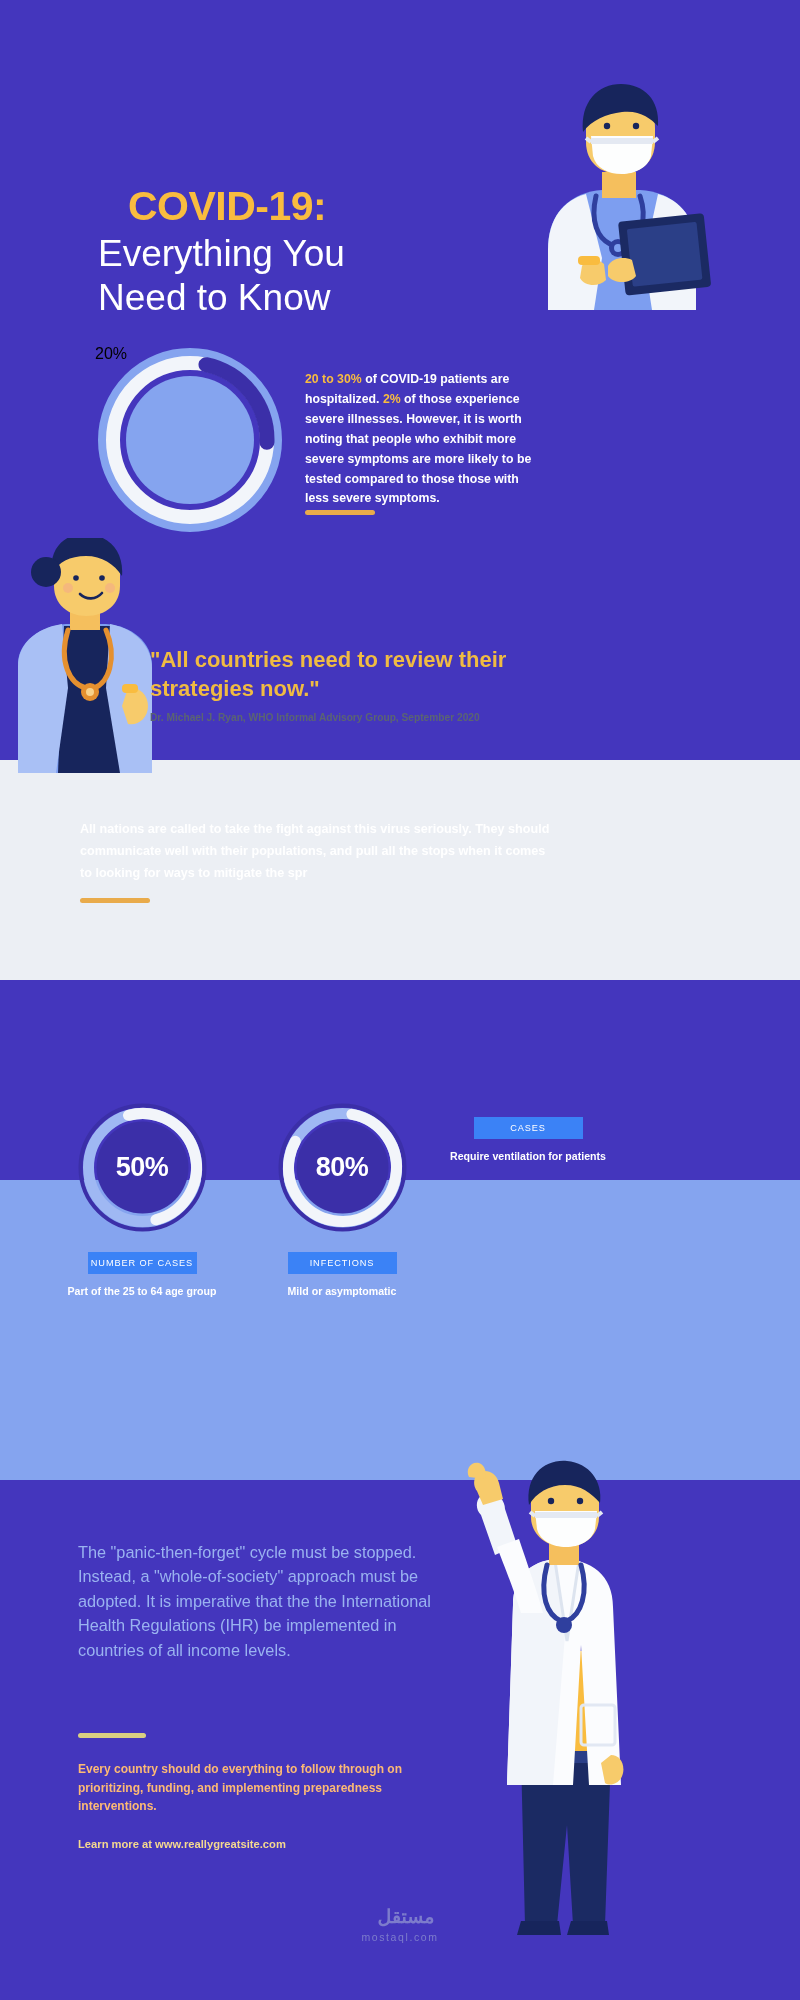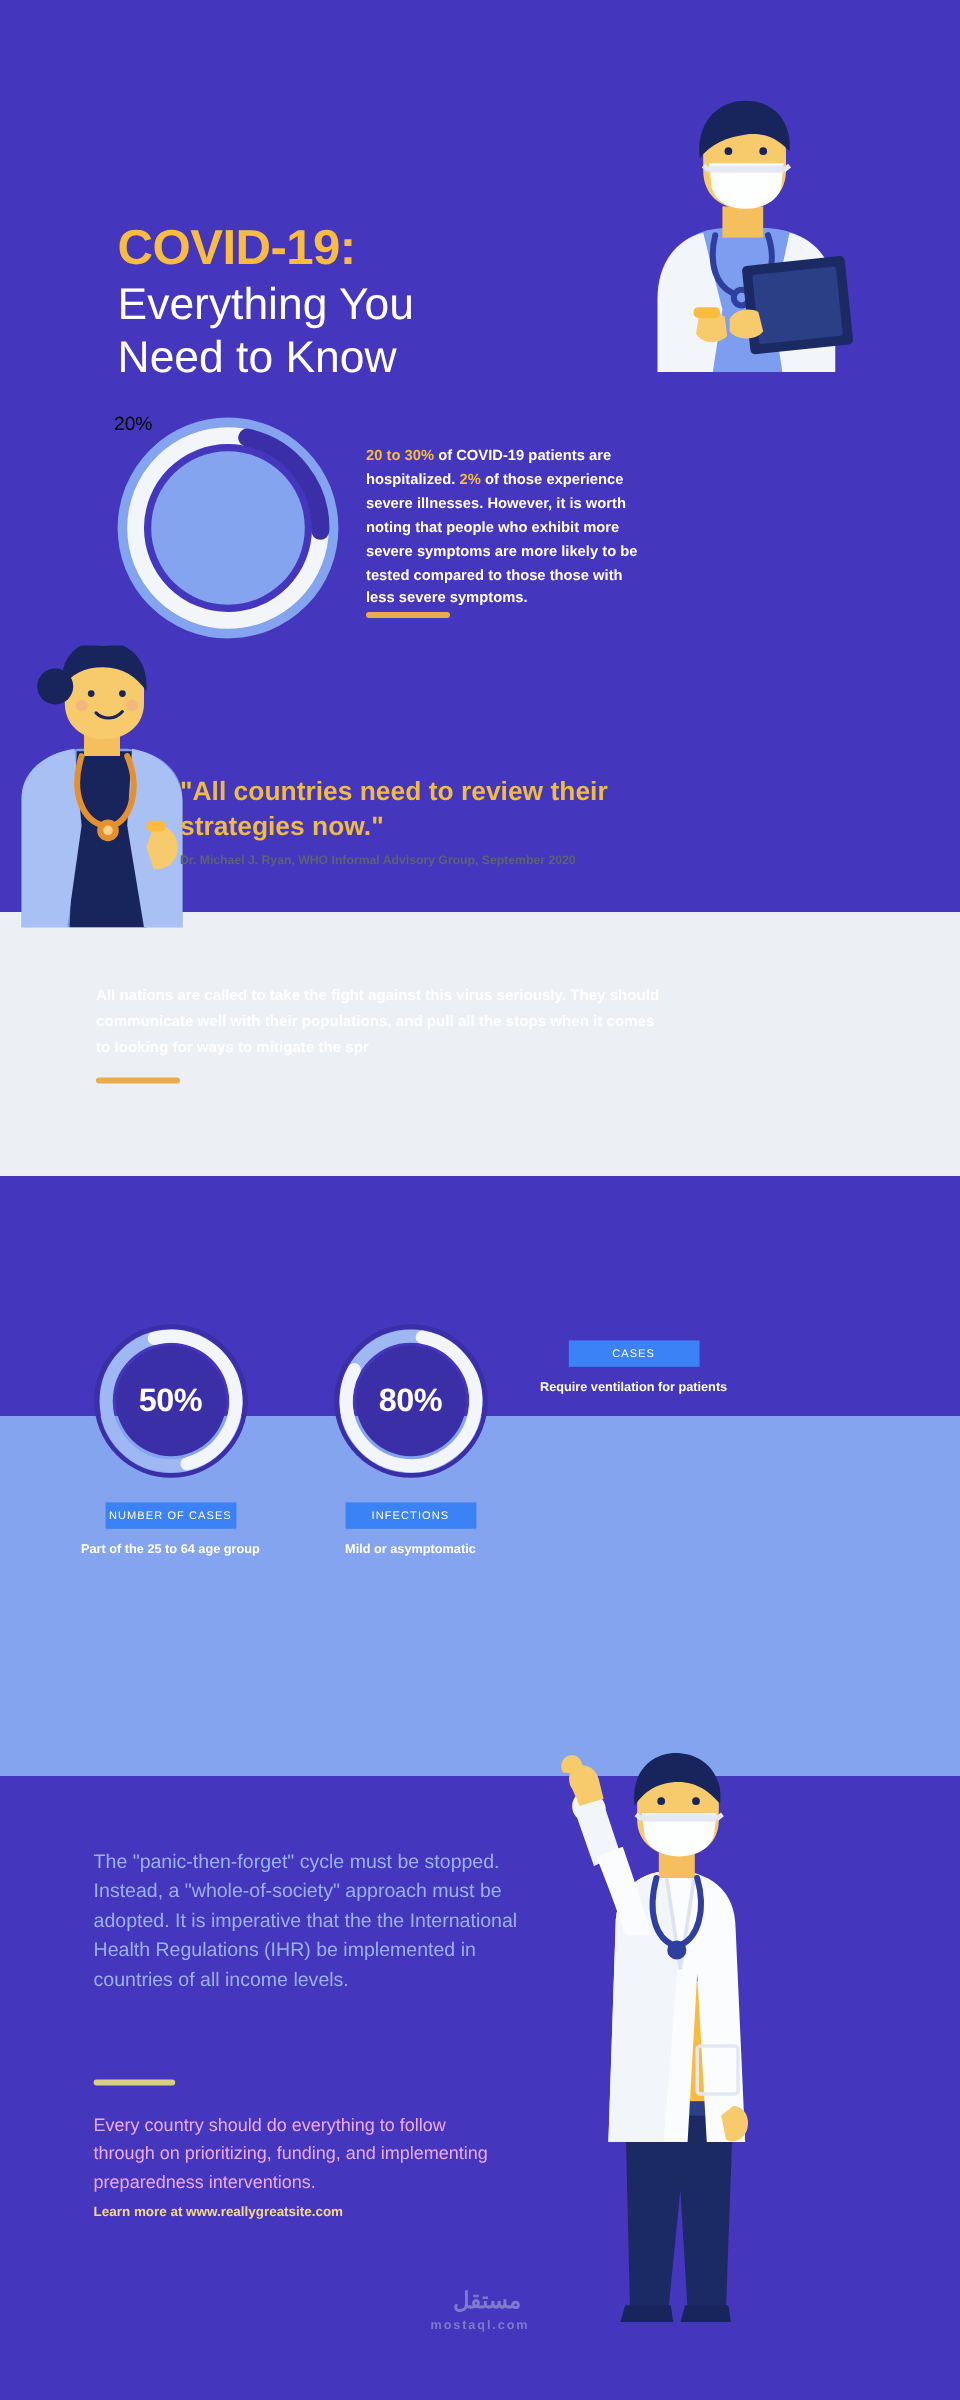--- a/index.html
+++ b/index.html
@@ -19,21 +19,21 @@
   .band-statement { top:980px; height:200px; background:#4436bd; }
   .band-donuts    { top:1180px; height:300px; background:#85a4ef; }
   .band-closing   { top:1480px; height:520px; background:#4436bd; }
 
   
   .hero-title {
     position:absolute; left:98px; top:185px; width:340px; z-index:6;
   }
   .hero-title .t1 {
     font-size:41px; font-weight:bold; color:#f9bc3f;
-    letter-spacing:-0.5px; line-height:1.05; display:block;
+    letter-spacing:-0.5px; line-height:1.05; display:block;margin-left:30px;
   }
   .hero-title .t2 {
     font-size:37px; font-weight:300; color:#ffffff;
     line-height:1.18; display:block; margin-top:4px;
   }
 
   
   .doc-clip { position:absolute; left:490px; top:80px; width:240px; height:230px; z-index:5; }
 
   
@@ -91,32 +91,32 @@
   }
 
   
   .close-para {
     position:absolute; left:78px; top:1540px; width:370px; z-index:6;
     color:#9ab3f0; font-size:16.3px; font-weight:300; line-height:1.5;
   }
   .rule-close { left:78px; top:1733px; width:68px; background:#d9cf82; z-index:6; }
   .close-sub {
     position:absolute; left:78px; top:1760px; width:330px; z-index:6;
-    color:#f0abfc; font-size:15px; font-weight:400; line-height:1.55;
+    color:#fdba74; font-size:12px; font-weight:700; line-height:1.55;
   }
   .close-link {
     position:absolute; left:78px; top:1838px; z-index:6;
     color:#f5d98f; font-size:11.2px; font-weight:bold;
   }
   .doc-point { position:absolute; left:425px; top:1455px; width:250px; height:480px; z-index:5; }
 
   
   .wm { position:absolute; left:0; top:1905px; width:800px; text-align:center; z-index:8; }
   .wm .ar { color:#7d7ccc; font-size:19px; font-weight:bold; letter-spacing:1px;padding-left:12px; }
-  .wm .dm { color:#7d7ccc; font-size:10.5px; letter-spacing:1.6px; margin-top:3px;font-weight:bold; }
+  .wm .dm { color:#7d7ccc; font-size:10.5px; letter-spacing:1.6px; margin-top:3px; }
 </style>
 </head>
 <body>
 
 <div class="page">
 
   <div class="band band-hero"></div>
   <div class="band band-quote"></div>
   <div class="band band-statement"></div>
   <div class="band band-donuts"></div>

